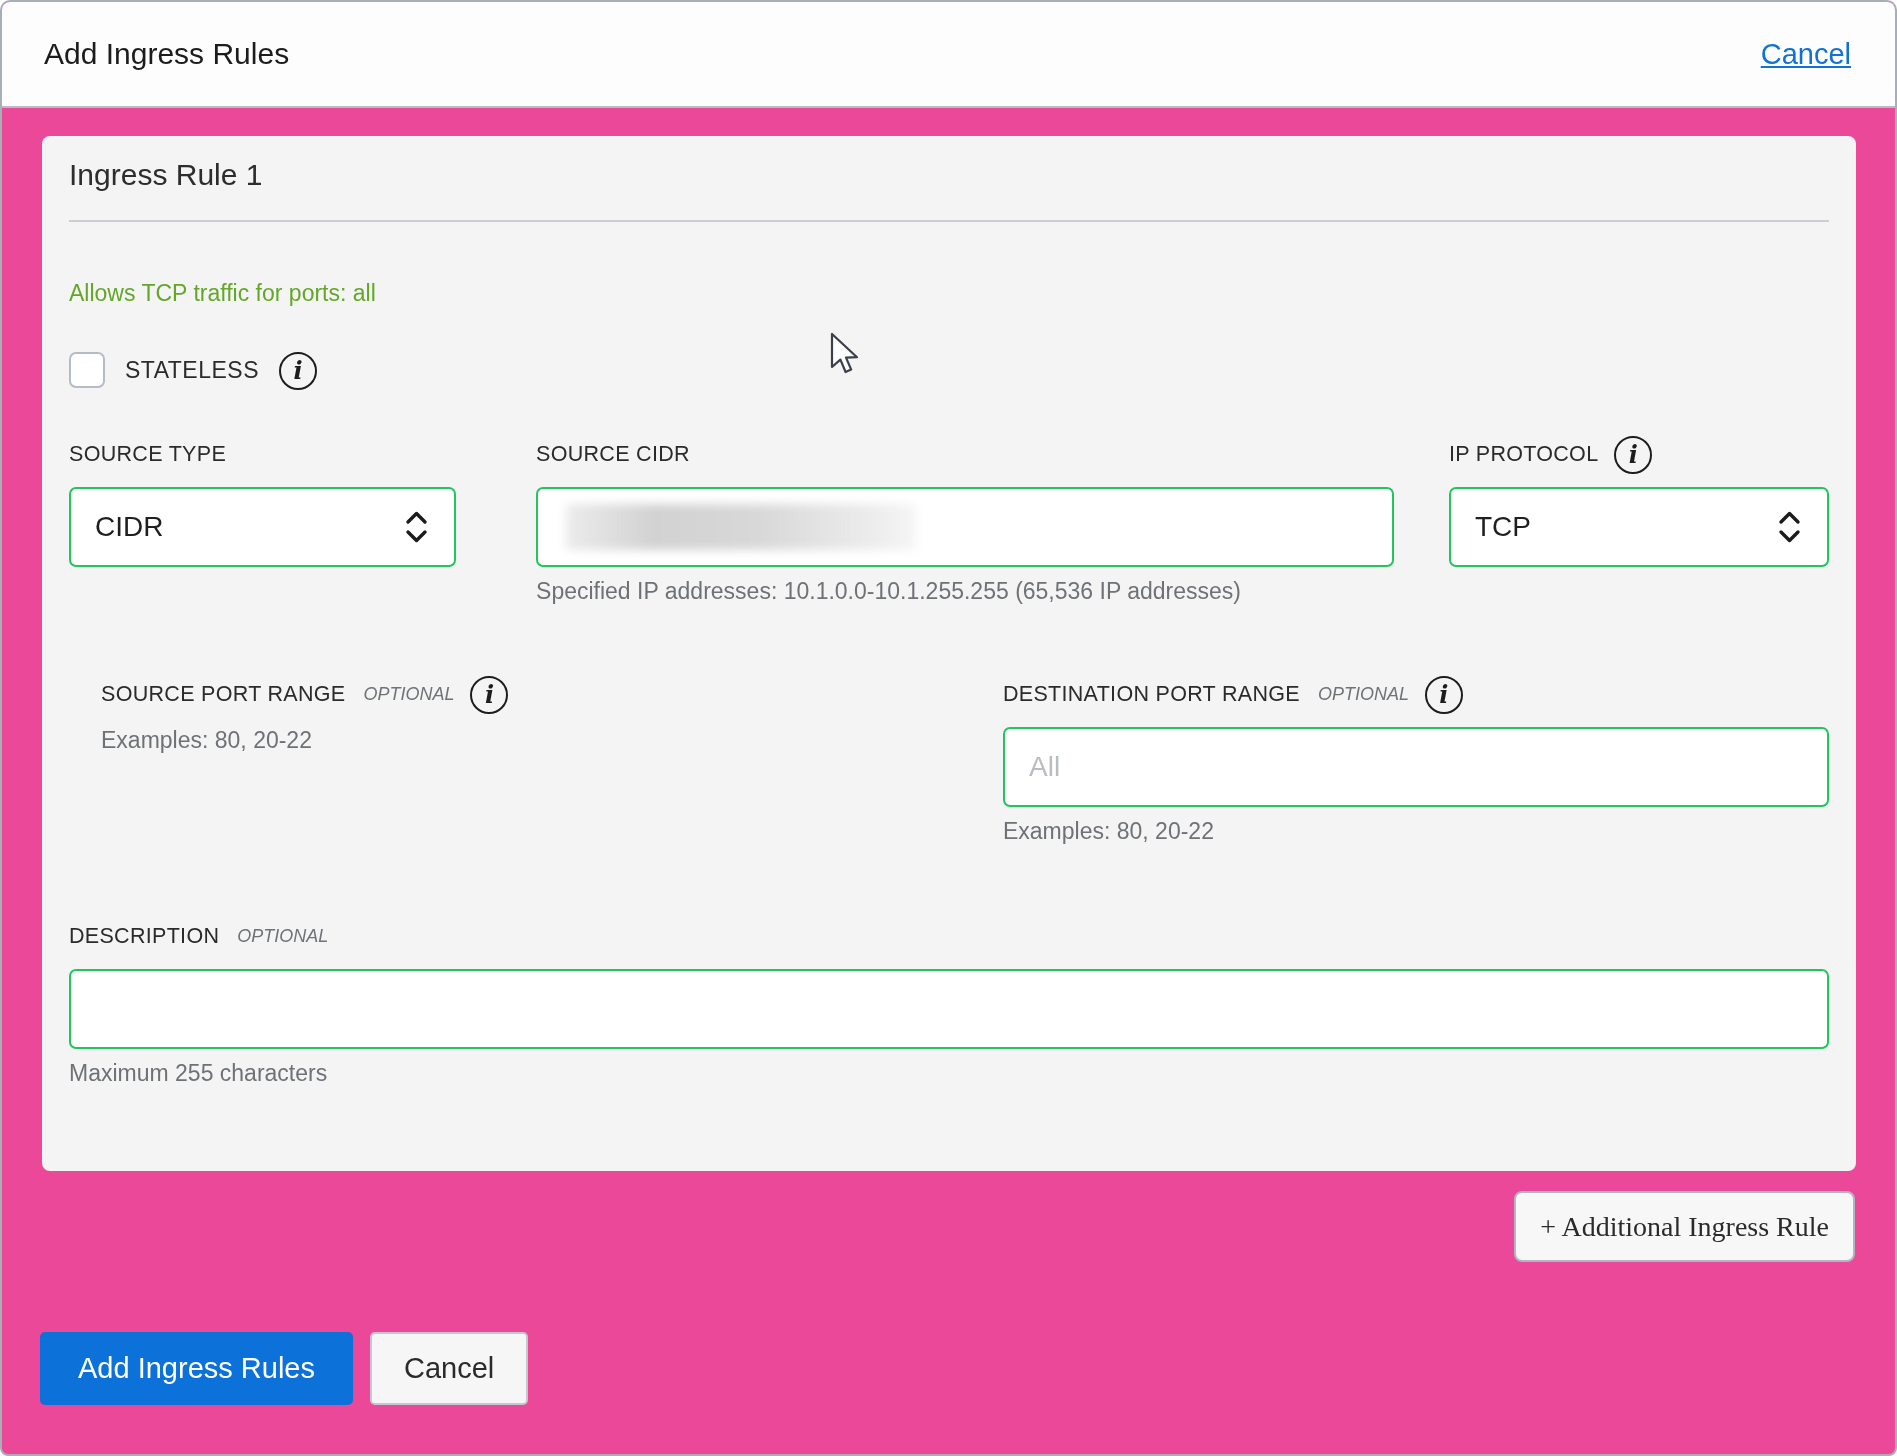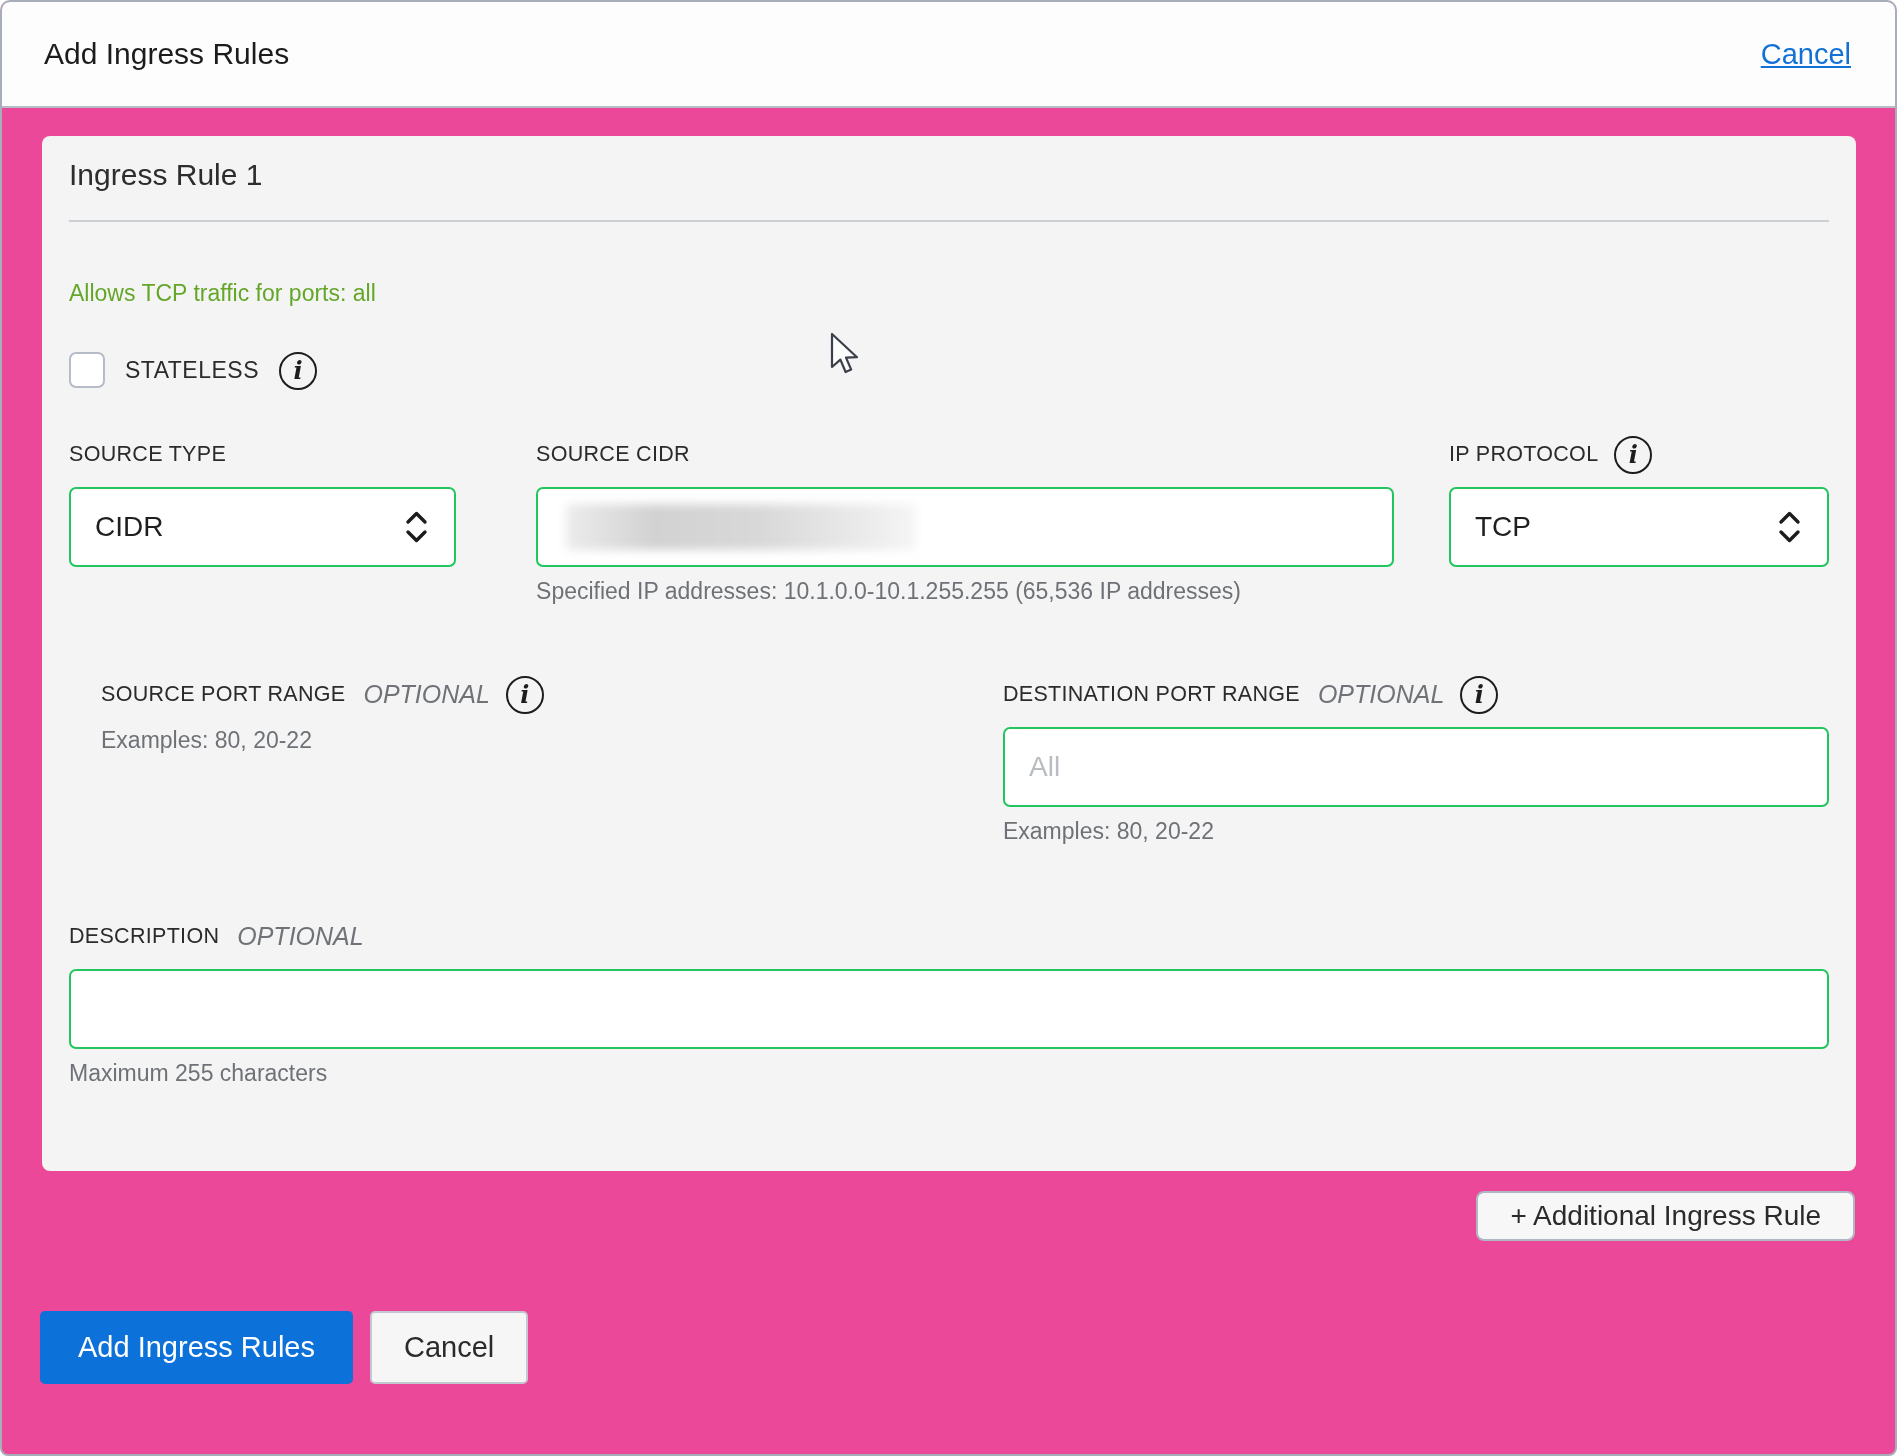--- a/index.html
+++ b/index.html
@@ -54,21 +54,21 @@
     border:2.5px solid #1d1d1d; border-radius:50%;
     font-family:"DejaVu Serif", serif; font-style:italic; font-weight:600;
     font-size:24px; color:#1d1d1d; line-height:1;
     margin-left:20px; position:relative; top:1px;
   }
 
   
   .row { display:flex; margin-top:46px; }
   .field-label-row { display:flex; align-items:center; height:38px; margin-bottom:14px; }
   .field-label { font-size:21.5px; color:#2b2b2b; letter-spacing:0.3px; }
-  .optional-label { font-size:25px; color:#6f7377; font-style:italic; margin-left:18px; }
+  .optional-label { font-size:18px; color:#6f7377; font-style:italic; margin-left:18px; }
 
   .control, .select {
     height:80px; width:100%;
     background:#ffffff;
     border:2px solid #22c55e; border-radius:7px;
     font-family:"Liberation Sans", sans-serif;
     font-size:28px; color:#1f1f1f;
     padding:0 24px;
   }
   input.control { outline:none; }
@@ -95,23 +95,23 @@
     background:linear-gradient(90deg,#ececec 0%,#d2d2d2 25%,#d8d8d8 55%,#eeeeee 90%,#f6f6f6 100%);
     filter:blur(5px);
   }
 
   .desc-section { margin-top:72px; }
   .ports-row { margin-top:70px;padding-left:32px; }
 
   
   .additional-row { display:flex; justify-content:flex-end; margin:20px 40px 0 40px; }
   .btn-additional {
-    height:50px; padding:0 32px;
+    height:71px; padding:0 24px;
     background:#f7f7f8; border:2px solid #b0b6c2; border-radius:8px;
-    font-family:Liberation Sans, sans-serif; font-size:28px; color:#2b2b2b;
+    font-family:Liberation Serif, serif; font-size:28px; color:#2b2b2b;
     cursor:pointer;
   }
 
   
   .actions { display:flex; align-items:center; margin:70px 0 0 38px; }
   .btn-primary {
     height:73px; padding:0 38px;
     background:#0c71d8; border:none; border-radius:5px;
     font-family:"Liberation Sans", sans-serif; font-size:29px; color:#ffffff;
     cursor:pointer;

